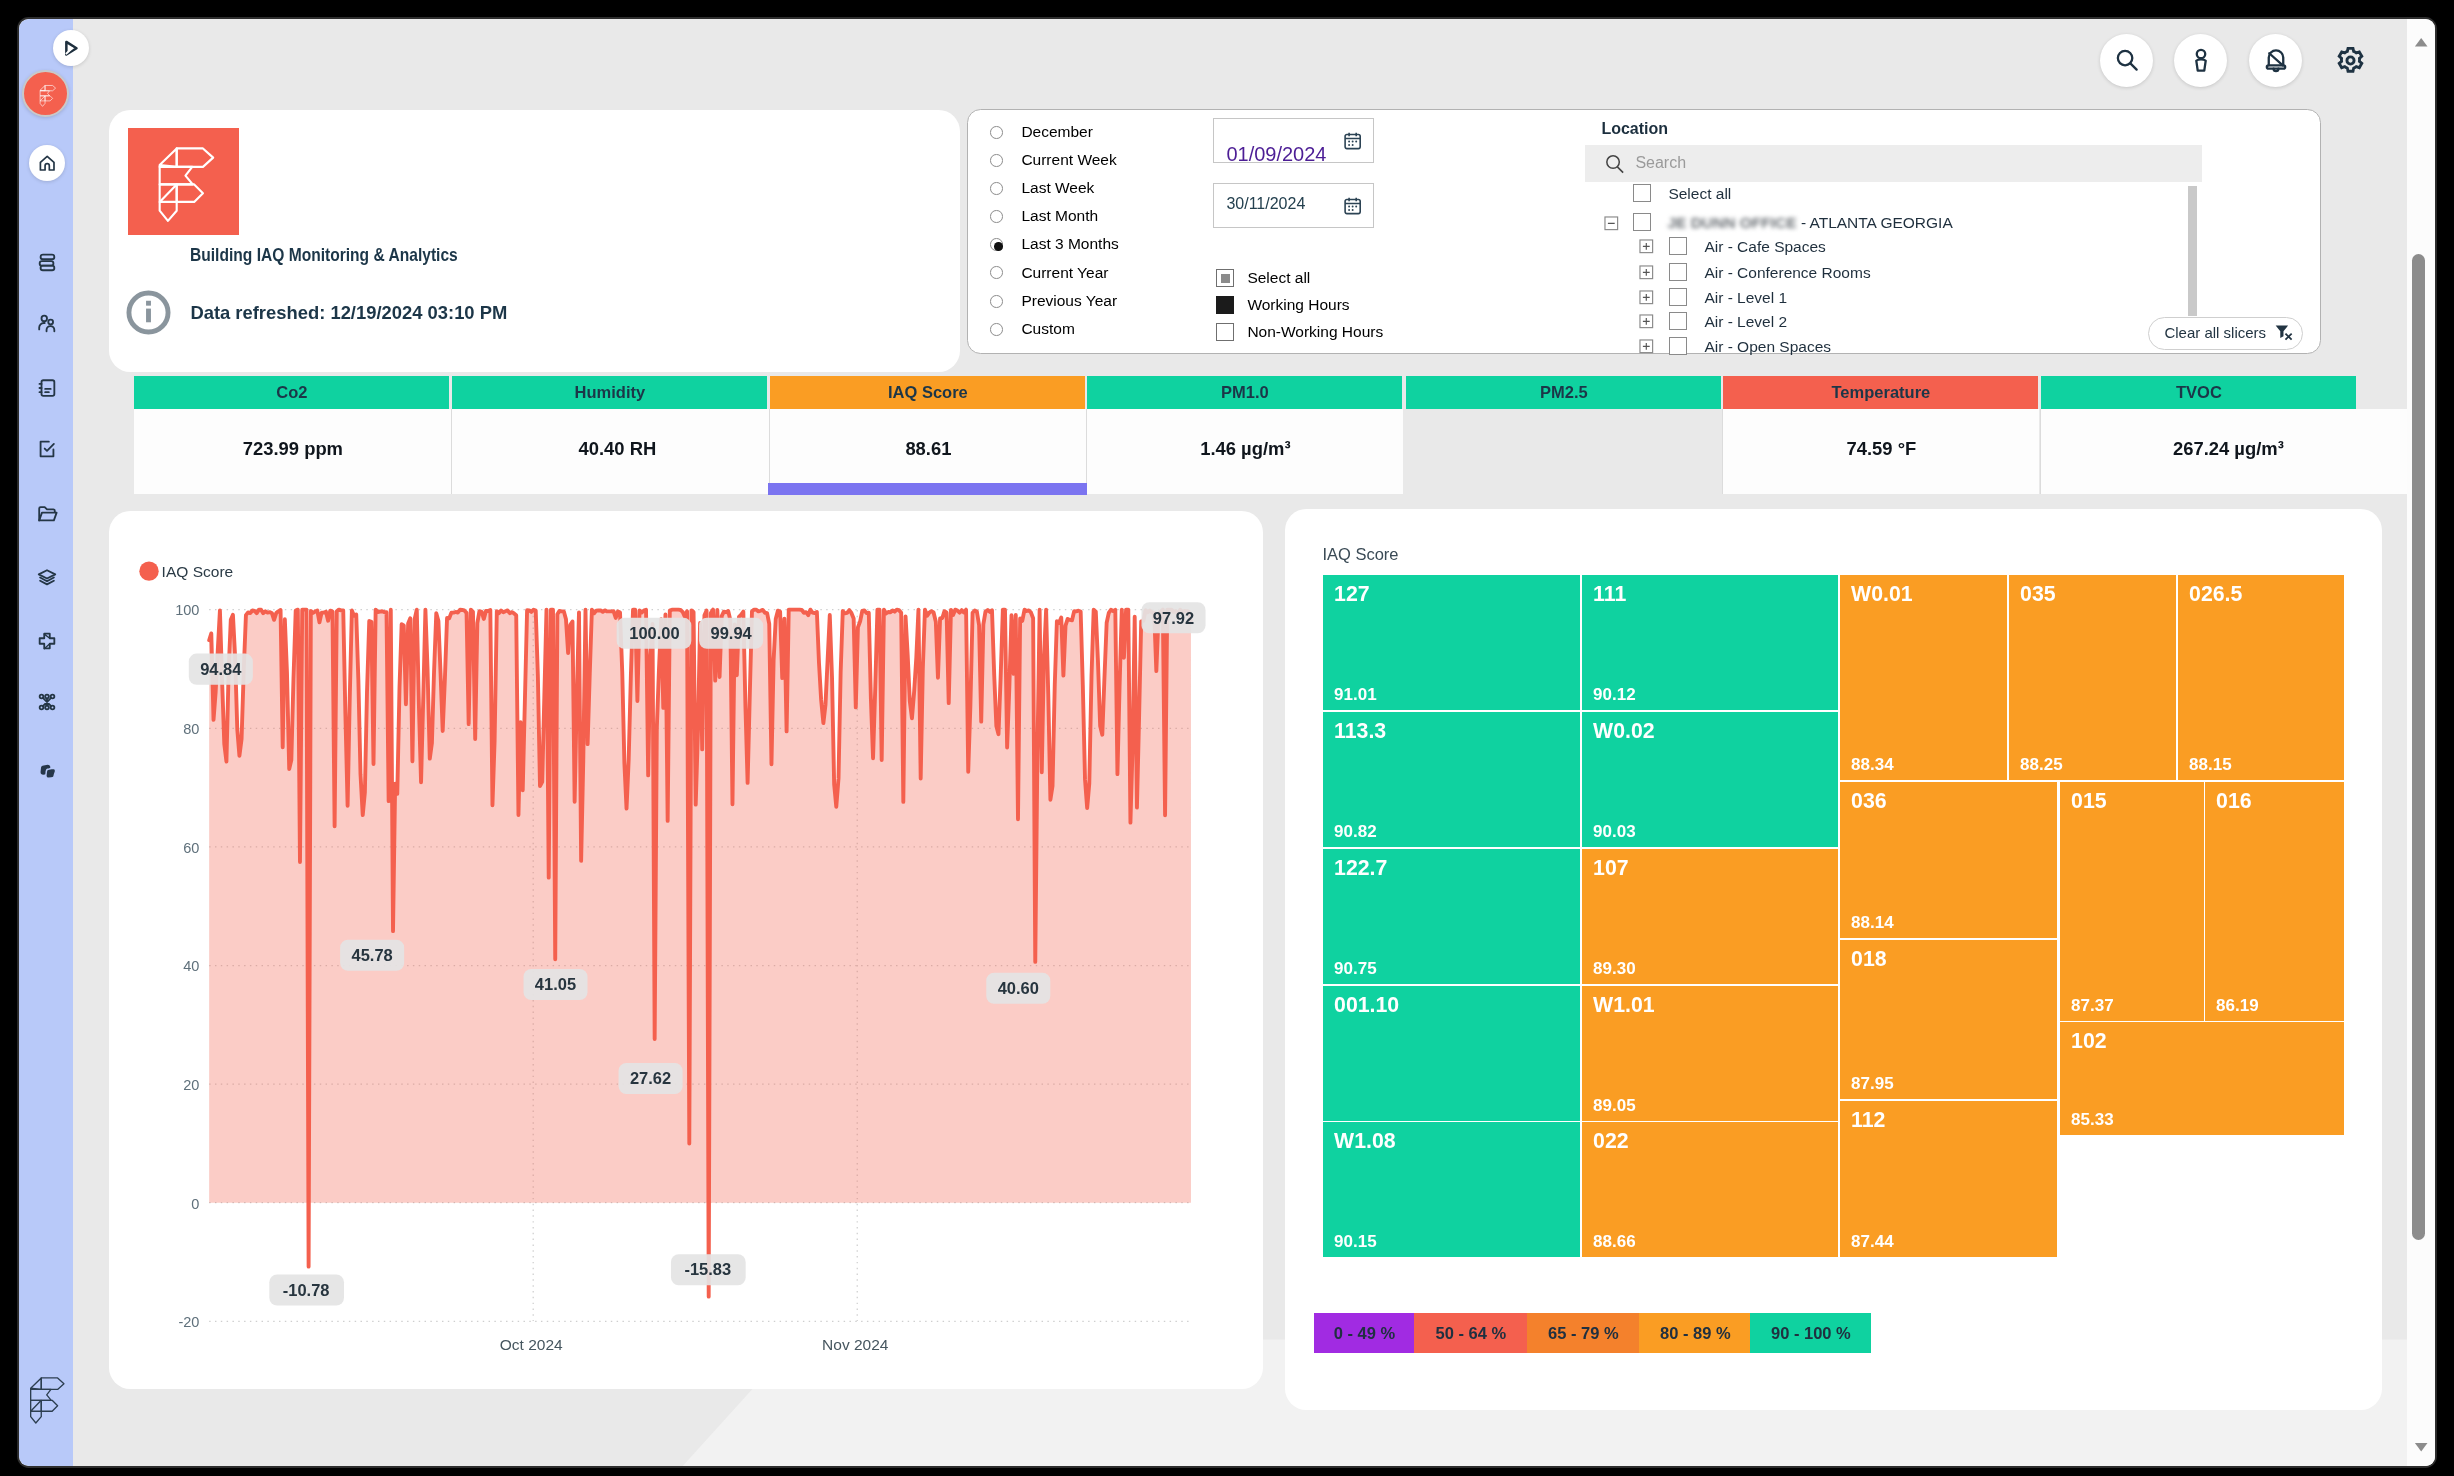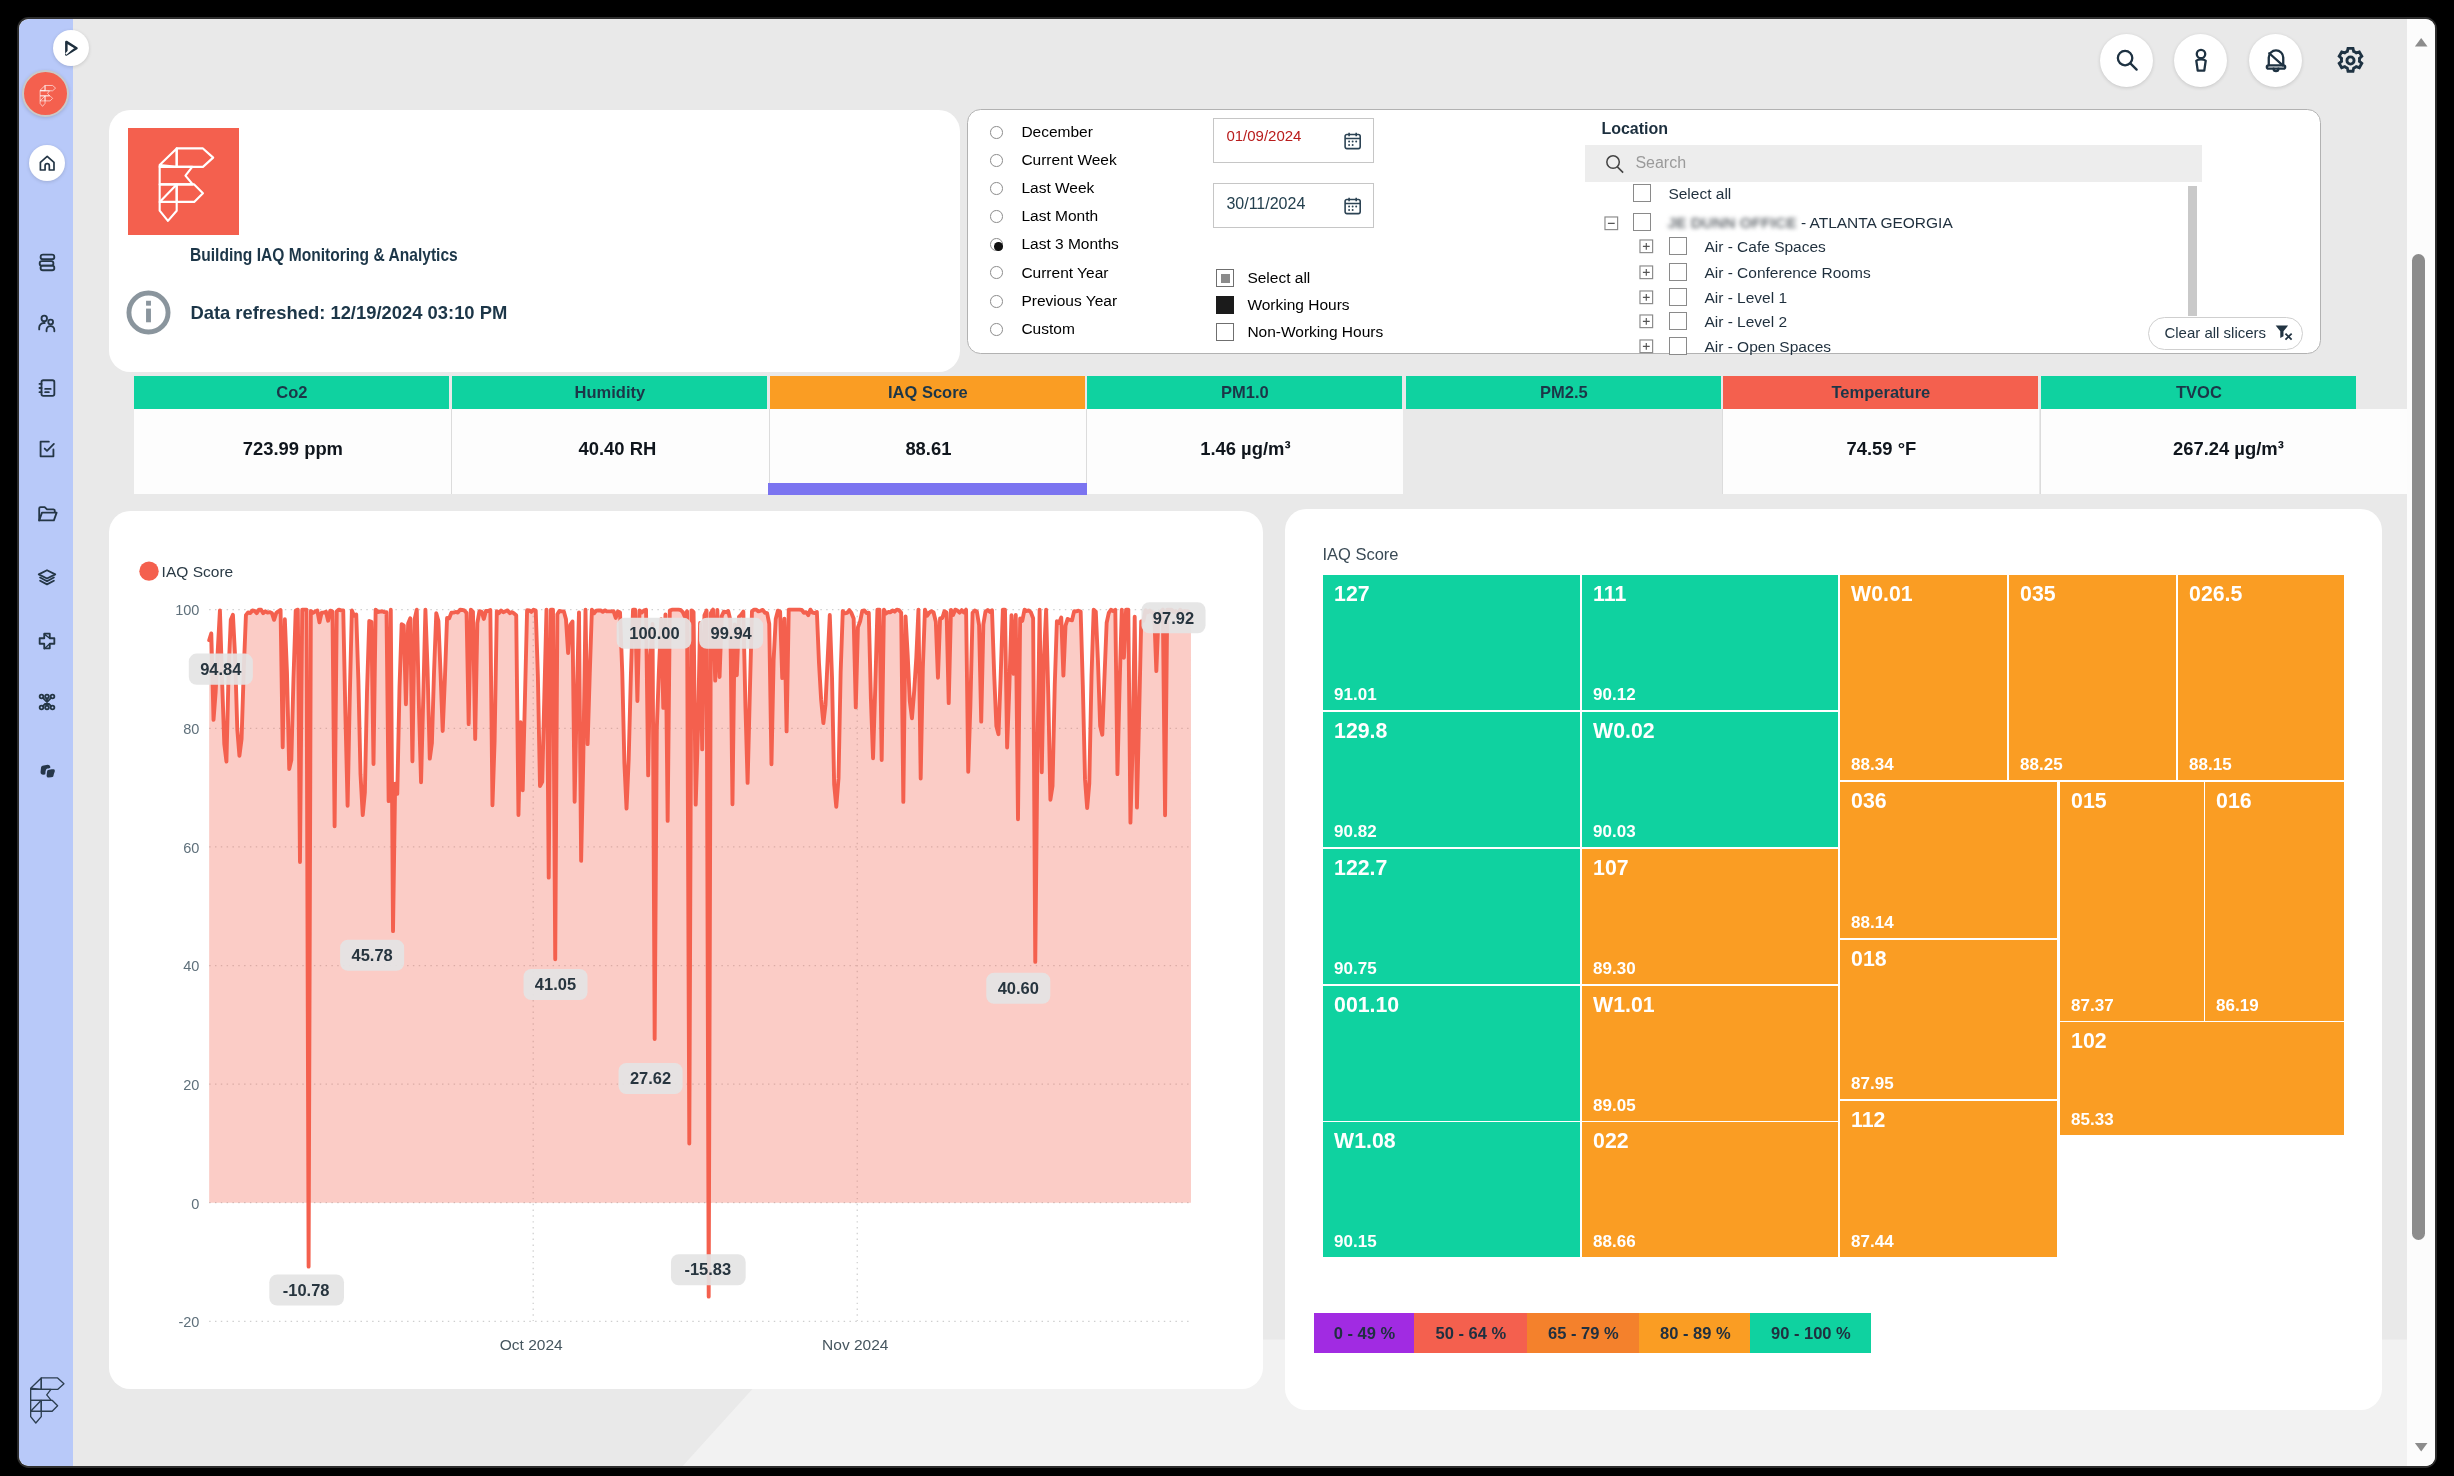--- a/index.html
+++ b/index.html
@@ -182,21 +182,21 @@
     <div class="abs" style="left:975px;top:223px;width:8.7px;height:8.7px;border-radius:50%;background:#111"></div>
     <div class="rlab abs" style="left:1002px;top:216px">Last 3 Months</div>
 <div class="radio" style="left:971px;top:247px"></div>
     <div class="rlab abs" style="left:1002px;top:245px">Current Year</div>
 <div class="radio" style="left:971px;top:276px"></div>
     <div class="rlab abs" style="left:1002px;top:273px">Previous Year</div>
 <div class="radio" style="left:971px;top:304px"></div>
     <div class="rlab abs" style="left:1002px;top:301px">Custom</div>
 
 <div class="abs" style="left:1194px;top:99px;width:161px;height:45px;border:1.5px solid #c6c6c6;background:#fff"></div>
-<div class="abs" style="left:1207px;top:108px;font-size:15px;color:#b91c1c">01/09/2024</div>
+<div class="abs" style="left:1207px;top:124px;font-size:20px;color:#4c1d95">01/09/2024</div>
 <div class="abs" style="left:1323px;top:111px"><svg width="21.3" height="21.3" viewBox="0 0 24 24">
         <g stroke="#2c4354" stroke-width="1.8" fill="none">
           <rect x="3.5" y="5" width="17" height="16" rx="2"></rect>
           <path d="M3.5 9.5 H20.5 M8 3 v4 M16 3 v4"></path>
           <g fill="#2c4354" stroke="none">
             <circle cx="8" cy="13" r="1.1"></circle>
             <circle cx="12" cy="13" r="1.1"></circle>
             <circle cx="16" cy="13" r="1.1"></circle>
             <circle cx="8" cy="17" r="1.1"></circle>
             <circle cx="12" cy="17" r="1.1"></circle>
@@ -349,21 +349,21 @@
 <div class="abs" style="left:1303px;top:526px;font-size:16.5px;color:#3a4a55">IAQ Score</div>
 <div class="cell" style="left:1303px;top:555px;width:259px;height:137px;background:#0fd2a0">
       <div class="cn">127</div>
       <div class="cv">91.01</div>
     </div>
 <div class="cell" style="left:1562px;top:555px;width:258px;height:137px;background:#0fd2a0">
       <div class="cn">111</div>
       <div class="cv">90.12</div>
     </div>
 <div class="cell" style="left:1303px;top:692px;width:259px;height:137px;background:#0fd2a0">
-      <div class="cn">129.8</div>
+      <div class="cn">113.3</div>
       <div class="cv">90.82</div>
     </div>
 <div class="cell" style="left:1562px;top:692px;width:258px;height:137px;background:#0fd2a0">
       <div class="cn">W0.02</div>
       <div class="cv">90.03</div>
     </div>
 <div class="cell" style="left:1303px;top:829px;width:259px;height:137px;background:#0fd2a0">
       <div class="cn">122.7</div>
       <div class="cv">90.75</div>
     </div>

